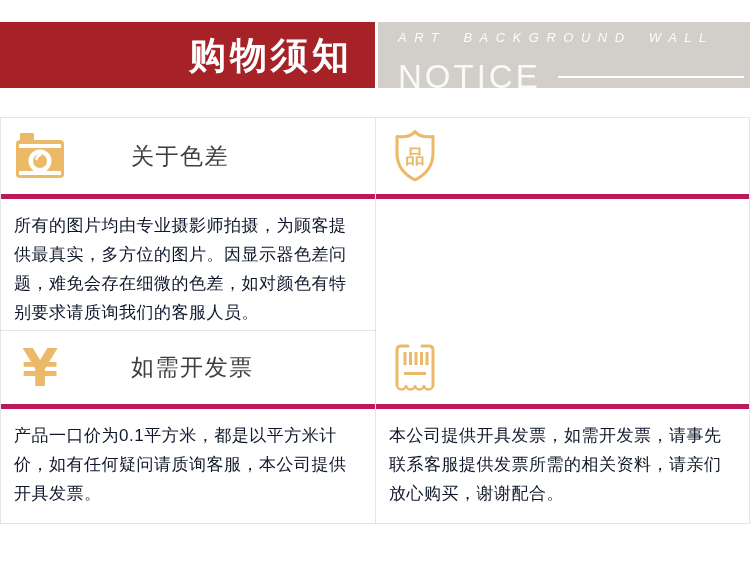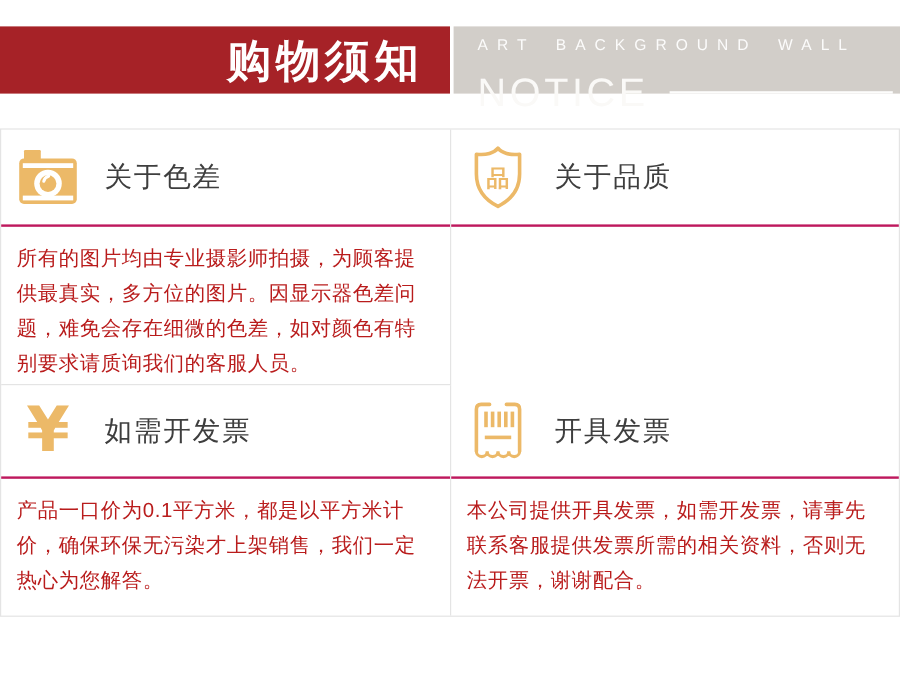--- a/index.html
+++ b/index.html
@@ -5,68 +5,69 @@
   * { box-sizing: border-box; }
   html, body { margin: 0; padding: 0; }
   body {
     width: 750px; height: 568px;
     background: #ffffff;
     font-family: "Liberation Sans", "DejaVu Sans", sans-serif;
     overflow: hidden;
   }
 
   
-  .banner { margin-top: 22px; height: 56px; display: flex; }
+  .banner { margin-top: 22px; height: 66px; display: flex; }
   .banner-red {
     width: 375px; background: #a62227;
     display: flex; align-items: center; justify-content: flex-end;
     padding-right: 22px;
   }
   .banner-title {
     color: #ffffff; font-size: 37px; font-weight: bold;
     letter-spacing: 4px; line-height: 1; white-space: nowrap;
   }
   .banner-gap { width: 3px; background: #ffffff; }
   .banner-gray {
     flex: 1; background: #d2cec9;
     padding: 9px 6px 0 20px;
   }
   .banner-tagline {
     color: rgba(255,255,255,0.93);
     font-size: 13px; letter-spacing: 7.5px; word-spacing: 6px;
-    line-height: 1; white-space: nowrap;
+    line-height: 1; white-space: nowrap; font-style: italic;
   }
   .notice-row { display: flex; align-items: center; margin-top: 16px; justify-content: center; }
   .notice-word {
     color: #faf9f7; font-size: 33px; font-weight: 200;
     letter-spacing: 3px; line-height: 1; white-space: nowrap;
   }
   .notice-rule { flex: 1; height: 2px; background: rgba(255,255,255,0.95); margin-left: 17px; }
 
   
   .notice-grid {
     margin-top: 29px;
     border: 1px solid #e4e4e4;
     display: grid;
     grid-template-columns: 1fr 1fr;
   }
   .cell.col-right { border-left: 1px solid #e4e4e4; }
   .cell-head {
-    height: 81px; border-bottom: 2px solid #be185d;
+    height: 81px; border-bottom: 5px solid #be185d;
     display: flex; align-items: center;
     padding: 0 10px 0 13px;
+    gap: 44px;
   }
   .row2 .cell-head { height: 78px; }
   .cell-body {
     height: 132px; border-bottom: 1px solid #e4e4e4;
     padding: 12px 18px 0 13px;
   }
   .row2 .cell-body { height: 114px; border-bottom: none; }
   .cell-body p {
-    margin: 0; font-size: 17px; line-height: 29px; color: #b91c1c;
+    margin: 0; font-size: 17px; line-height: 29px; color: #0f172a;
     letter-spacing: 0.5px;
   }
   .icon-box {
     width: 52px; height: 54px; margin-right: 21px;
     display: flex; align-items: center; justify-content: center;
     flex: none;
   }
   .cell-title {
     font-size: 23px; color: #3e3e3e; letter-spacing: 1.5px;
     font-weight: 400; white-space: nowrap;
@@ -120,51 +121,49 @@
   </section>
 
   <section class="cell row1 col-right">
     <div class="cell-head">
       <span class="icon-box">
         <svg width="52" height="54" viewBox="0 0 52 54">
           <path d="M26 2.5 C29 6.5 36 8.5 44 7.5 L44 24 C44 38 36 46 26 51 C16 46 8 38 8 24 L8 7.5 C16 8.5 23 6.5 26 2.5 Z" fill="none" stroke="#ecb968" stroke-width="3" stroke-linejoin="round"></path>
           <text class="shield-char" x="26" y="34" text-anchor="middle" font-size="19" fill="#ecb968">品</text>
         </svg>
       </span>
-      <span class="cell-title">关于品质</span>
     </div>
   </section>
 
   <section class="cell row2 col-left">
     <div class="cell-head">
       <span class="icon-box">
         <span class="yuan-glyph">¥</span>
       </span>
       <span class="cell-title">如需开发票</span>
     </div>
     <div class="cell-body">
-      <p>产品一口价为0.1平方米，都是以平方米计价，确保环保无污染才上架销售，我们一定热心为您解答。</p>
+      <p>产品一口价为0.1平方米，都是以平方米计价，如有任何疑问请质询客服，本公司提供开具发票。</p>
     </div>
   </section>
 
   <section class="cell row2 col-right">
     <div class="cell-head">
       <span class="icon-box">
         <svg width="52" height="54" viewBox="0 0 52 54">
           <path d="M19 5 L12 5 Q8 5 8 9 L8 44" fill="none" stroke="#ecb968" stroke-width="3" stroke-linecap="round"></path>
           <path d="M33 5 L40 5 Q44 5 44 9 L44 44" fill="none" stroke="#ecb968" stroke-width="3" stroke-linecap="round"></path>
           <path d="M8 44 a4.5 4.5 0 0 0 9 0 a4.5 4.5 0 0 0 9 0 a4.5 4.5 0 0 0 9 0 a4.5 4.5 0 0 0 9 0" fill="none" stroke="#ecb968" stroke-width="2.6"></path>
           <rect x="14.5" y="11" width="3" height="13" fill="#ecb968"></rect>
           <rect x="20" y="11" width="3" height="13" fill="#ecb968"></rect>
           <rect x="25.5" y="11" width="3" height="13" fill="#ecb968"></rect>
           <rect x="31" y="11" width="3" height="13" fill="#ecb968"></rect>
           <rect x="36.5" y="11" width="3" height="13" fill="#ecb968"></rect>
           <rect x="15" y="31" width="22" height="3" fill="#ecb968"></rect>
         </svg>
       </span>
-      <span class="cell-title">开具发票</span>
     </div>
     <div class="cell-body">
-      <p>本公司提供开具发票，如需开发票，请事先联系客服提供发票所需的相关资料，否则无法开票，谢谢配合。</p>
+      <p>本公司提供开具发票，如需开发票，请事先联系客服提供发票所需的相关资料，请亲们放心购买，谢谢配合。</p>
     </div>
   </section>
 
 </div>
 
 </body></html>

